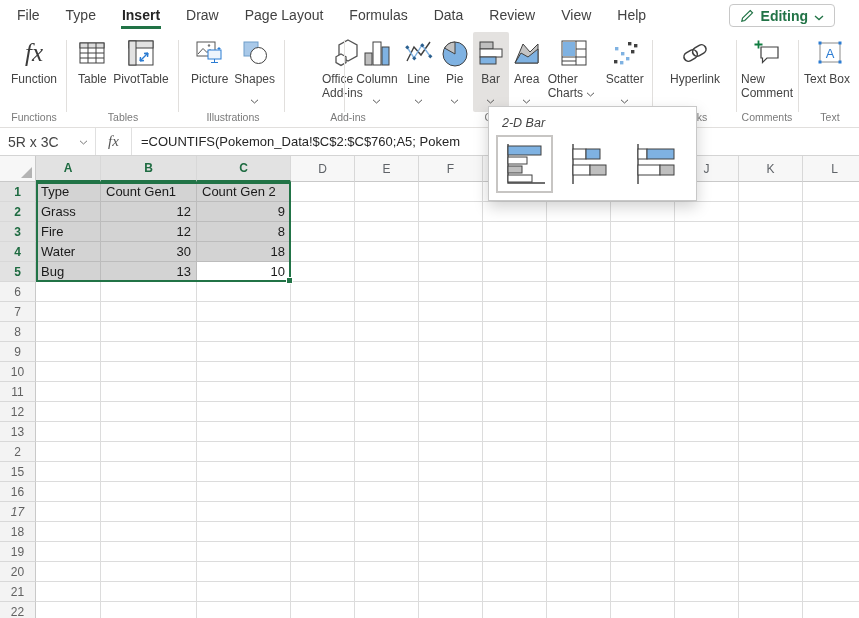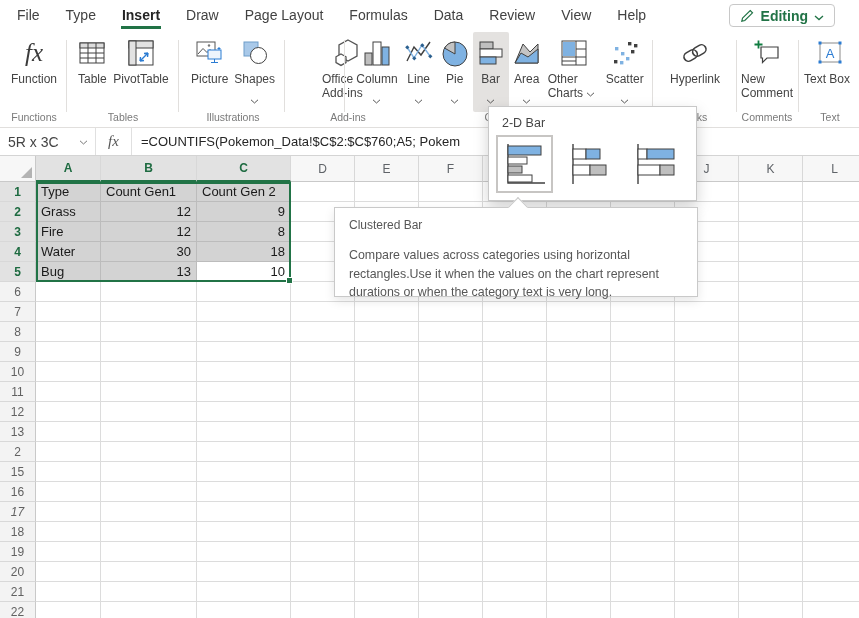--- a/index.html
+++ b/index.html
@@ -43,21 +43,21 @@
   .rowhdr.sel { background:#e2e2e2; color:#1e6b41; font-weight:bold; }
   .vline { position:absolute; border-right:1px solid #dcdcdc; z-index:1; }
   .hline { position:absolute; border-bottom:1px solid #dcdcdc; z-index:1; }
   .cell { position:absolute; height:20px; background:#d3d3d3; border-right:1px solid #bcbcbc; border-bottom:1px solid #bcbcbc; font-size:13px; color:#1a1a1a; display:flex; align-items:center; padding:0 5px; z-index:2; }
   .cell.num { justify-content:flex-end; }
   .cell.activecell { background:#fff; }
   #selection { position:absolute; left:36px; top:26px; width:255px; height:100px; border:2px solid #217346; z-index:3; pointer-events:none; }
   #fillhandle { position:absolute; right:-4px; bottom:-4px; width:7px; height:7px; background:#217346; border:1px solid #fff; }
   
   #bar-panel { position:absolute; left:488px; top:106px; width:209px; height:95px; background:#fff; border:1px solid #c8c8c8; box-shadow:0 6px 14px rgba(0,0,0,.18); z-index:50; }
-  #bar-panel h4 { font-size:12.5px; font-weight:normal; color:#444; padding:9px 0 0 13px; }
+  #bar-panel h4 { font-size:12.5px; font-weight:normal; color:#444; padding:9px 0 0 13px;font-style:italic; }
   .tilerow { display:flex; gap:8px; padding:5px 0 0 7px; }
   .tile { width:57px; height:58px; display:flex; align-items:center; justify-content:center; border:2px solid transparent; background:#fff; }
   .tile.sel { border:2px solid #c7c5c3; }
   
   #tooltip { position:absolute; left:334px; top:207px; width:364px; height:90px; background:#fff; border:1px solid #c9c9c9; box-shadow:0 4px 10px rgba(0,0,0,.10); z-index:60; padding:10px 14px; }
   #tooltip .tt-title { font-size:12px; color:#575757; }
   #tooltip .tt-body { font-size:12.4px; color:#575757; line-height:1.5; margin-top:14px; }
   #tt-arrow { position:absolute; left:176px; top:-8px; width:14px; height:14px; background:#fff; border-left:1px solid #c9c9c9; border-top:1px solid #c9c9c9; transform:rotate(45deg); }
 </style>
 </head>
@@ -475,19 +475,14 @@
             <path d="M7 2 V42" fill="none" stroke="#404040" stroke-width="1.4"></path>
             <rect x="7" y="7" width="9" height="10" fill="#fff" stroke="#404040"></rect>
             <rect x="16" y="7" width="27" height="10" fill="#7fb2e2" stroke="#404040"></rect>
             <rect x="7" y="23" width="22" height="10" fill="#fff" stroke="#404040"></rect>
             <rect x="29" y="23" width="14" height="10" fill="#bfbfbf" stroke="#404040"></rect>
           </svg>
       </div>
     </div>
   </div>
 
-  <div id="tooltip">
-    <div id="tt-arrow"></div>
-    <div class="tt-title">Clustered Bar</div>
-    <div class="tt-body">Compare values across categories using horizontal rectangles.Use it when the values on the chart represent durations or when the category text is very long.</div>
-  </div>
 
 </div>
 
 </body></html>

